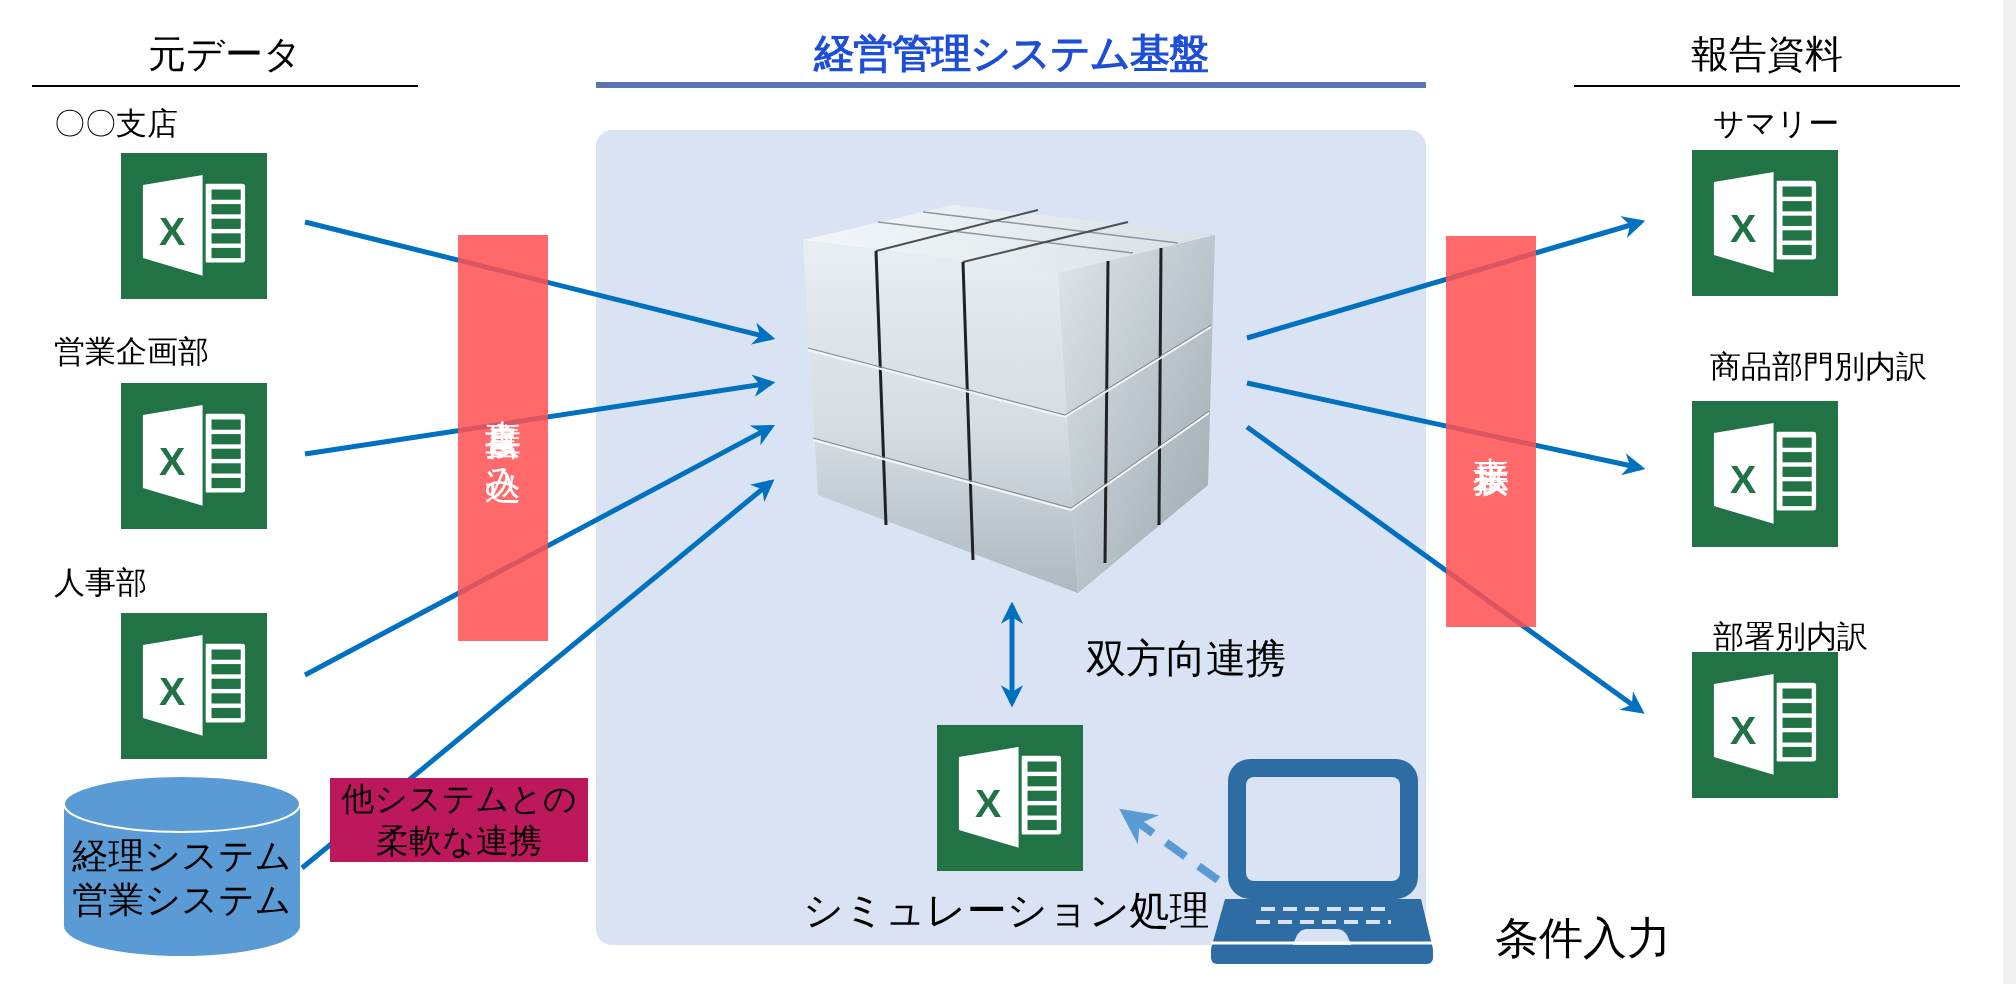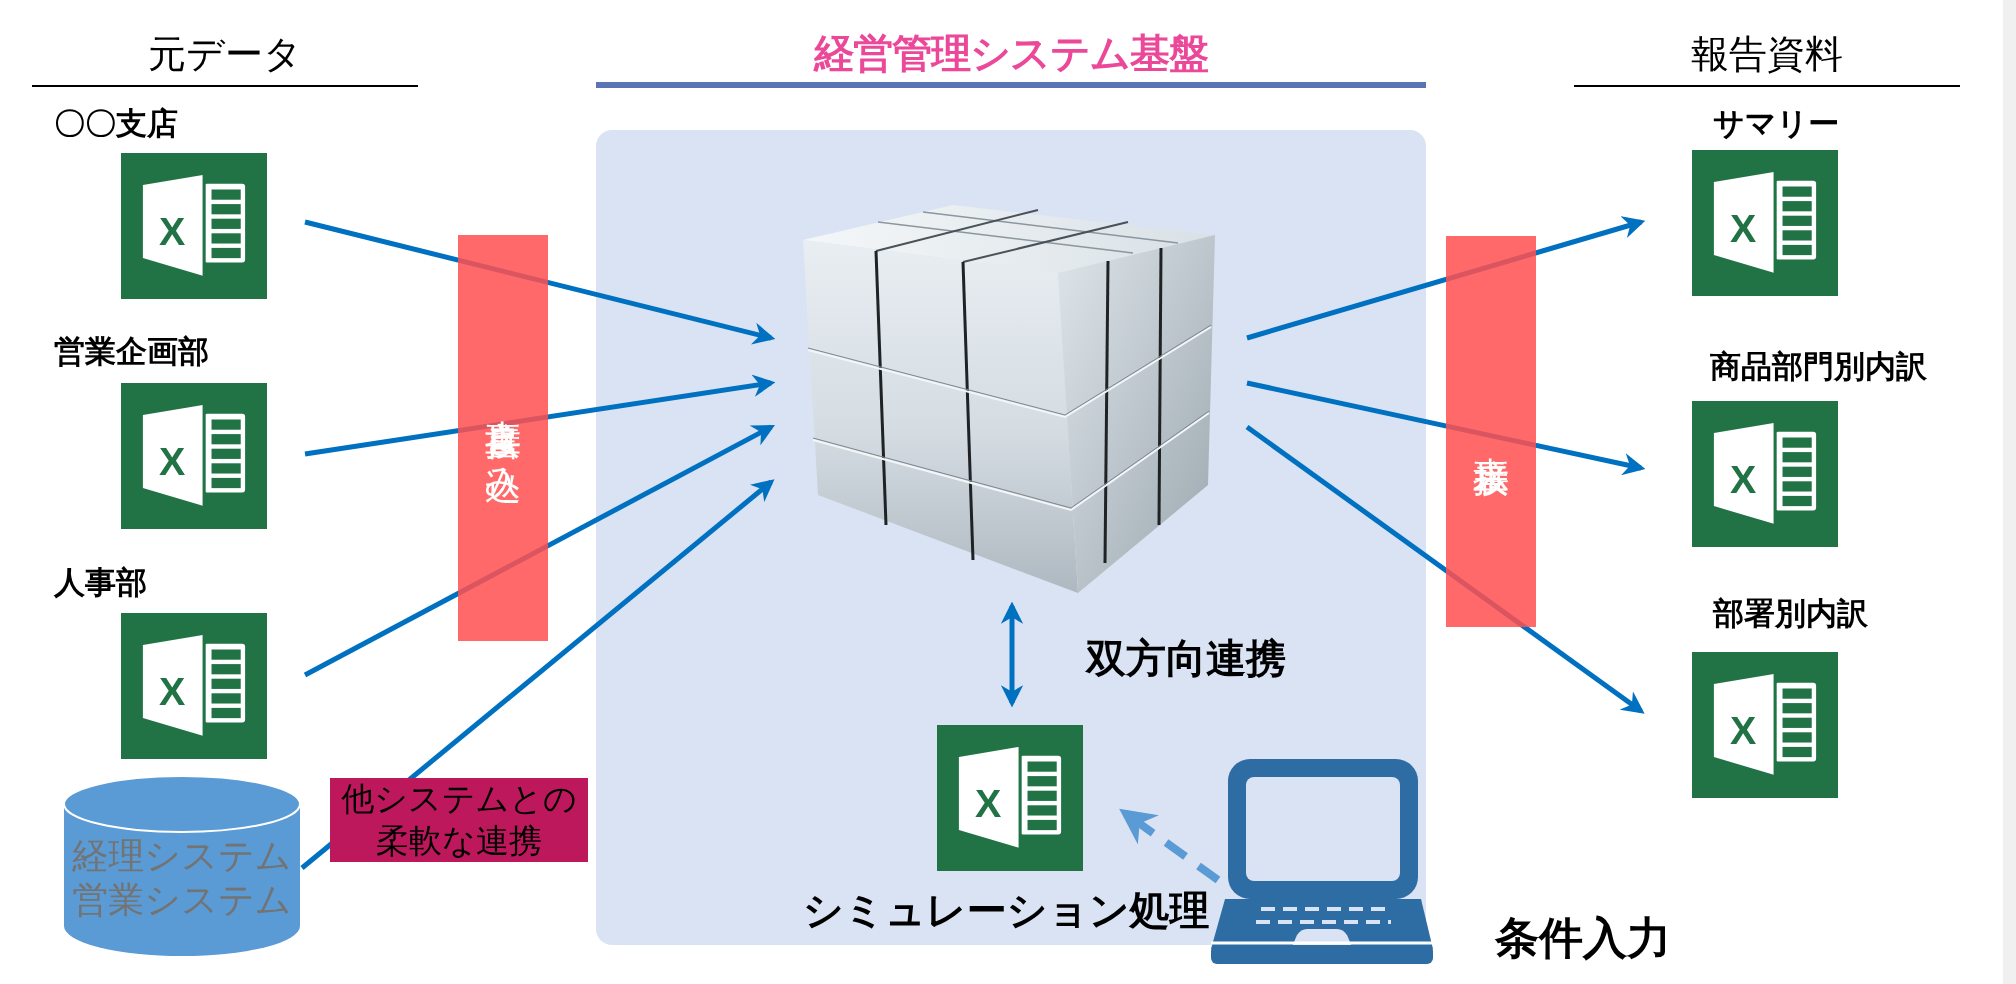--- a/index.html
+++ b/index.html
@@ -2,30 +2,30 @@
 <html><head>
 <meta charset="utf-8">
 <style>
   html, body { margin:0; padding:0; }
   body { width:2016px; height:984px; position:relative; background:#ffffff; overflow:hidden;
          font-family:"DejaVu Sans", sans-serif; color:#000; }
   .abs { position:absolute; }
   .scrollbar { left:2003px; top:0; width:13px; height:984px; background:#f0f0f0; }
   .hdr { font-size:38px; line-height:44px; text-align:center; white-space:nowrap; }
   .hdr-line { height:2px; background:#000; }
-  .title { font-size:40px; font-weight:bold; color:#ec4899; text-align:center; white-space:nowrap; line-height:46px; letter-spacing:-1px; }
+  .title { font-size:40px; font-weight:bold; color:#1d4ed8; text-align:center; white-space:nowrap; line-height:46px; letter-spacing:-1px; }
   .title-line { height:6px; background:#5b74b3; }
   .panel { left:596px; top:130px; width:830px; height:815px; background:#dae3f3; border-radius:16px; }
-  .lbl { font-size:31px; line-height:36px; white-space:nowrap;font-weight:bold; }
+  .lbl { font-size:31px; line-height:36px; white-space:nowrap; }
   .xl { width:146px; height:146px; }
   .xl svg { width:100%; height:100%; display:block; }
   .redbar { background:rgba(255,80,80,0.86); display:flex; align-items:center; justify-content:center; }
   .vtext { color:#fff; font-size:36px; line-height:40px; writing-mode:vertical-rl; text-orientation:upright; letter-spacing:2px; }
   .db { left:62px; top:774px; width:240px; height:184px; }
-  .db-text { left:62px; top:834px; width:240px; color:#737373; font-size:36px; line-height:44px; text-align:center; white-space:nowrap; }
+  .db-text { left:62px; top:834px; width:240px; color:#000000; font-size:36px; line-height:44px; text-align:center; white-space:nowrap; }
   .note { left:330px; top:778px; width:258px; font-size:33px; line-height:42px; text-align:center; background:#be185d; white-space:nowrap; }
   .overlay { left:0; top:0; width:2016px; height:984px; pointer-events:none; }
   .cube { left:803px; top:195px; width:415px; height:398px; }
 </style>
 </head>
 <body>
 
 <div class="abs scrollbar"></div>
 
 <div class="abs hdr" style="left:32px; top:32px; width:386px;">元データ</div>
@@ -246,21 +246,21 @@
         <rect x="62" y="45" width="20" height="7"></rect>
         <rect x="62" y="55" width="20" height="7"></rect>
         <rect x="62" y="65" width="20" height="7"></rect>
       </g>
       <polygon points="15,22 56,15 56,84 15,72" fill="#fff"></polygon>
       <polygon points="56,15 58,15 58,84 56,84" fill="#217346"></polygon>
       <text x="35" y="63" font-family="Liberation Sans, sans-serif" font-weight="bold" font-size="27" fill="#217346" text-anchor="middle">X</text>
     </svg>
 </div>
 
-<div class="abs lbl" style="left:1713px; top:595px;">部署別内訳</div>
+<div class="abs lbl" style="left:1713px; top:618px;">部署別内訳</div>
 <div class="abs xl" style="left:1692px; top:652px;">
   <svg viewBox="0 0 100 100">
       <rect width="100" height="100" fill="#217346"></rect>
       <rect x="57" y="21" width="28" height="54" rx="2" fill="#fff"></rect>
       <g fill="#217346">
         <rect x="62" y="25" width="20" height="7"></rect>
         <rect x="62" y="35" width="20" height="7"></rect>
         <rect x="62" y="45" width="20" height="7"></rect>
         <rect x="62" y="55" width="20" height="7"></rect>
         <rect x="62" y="65" width="20" height="7"></rect>

